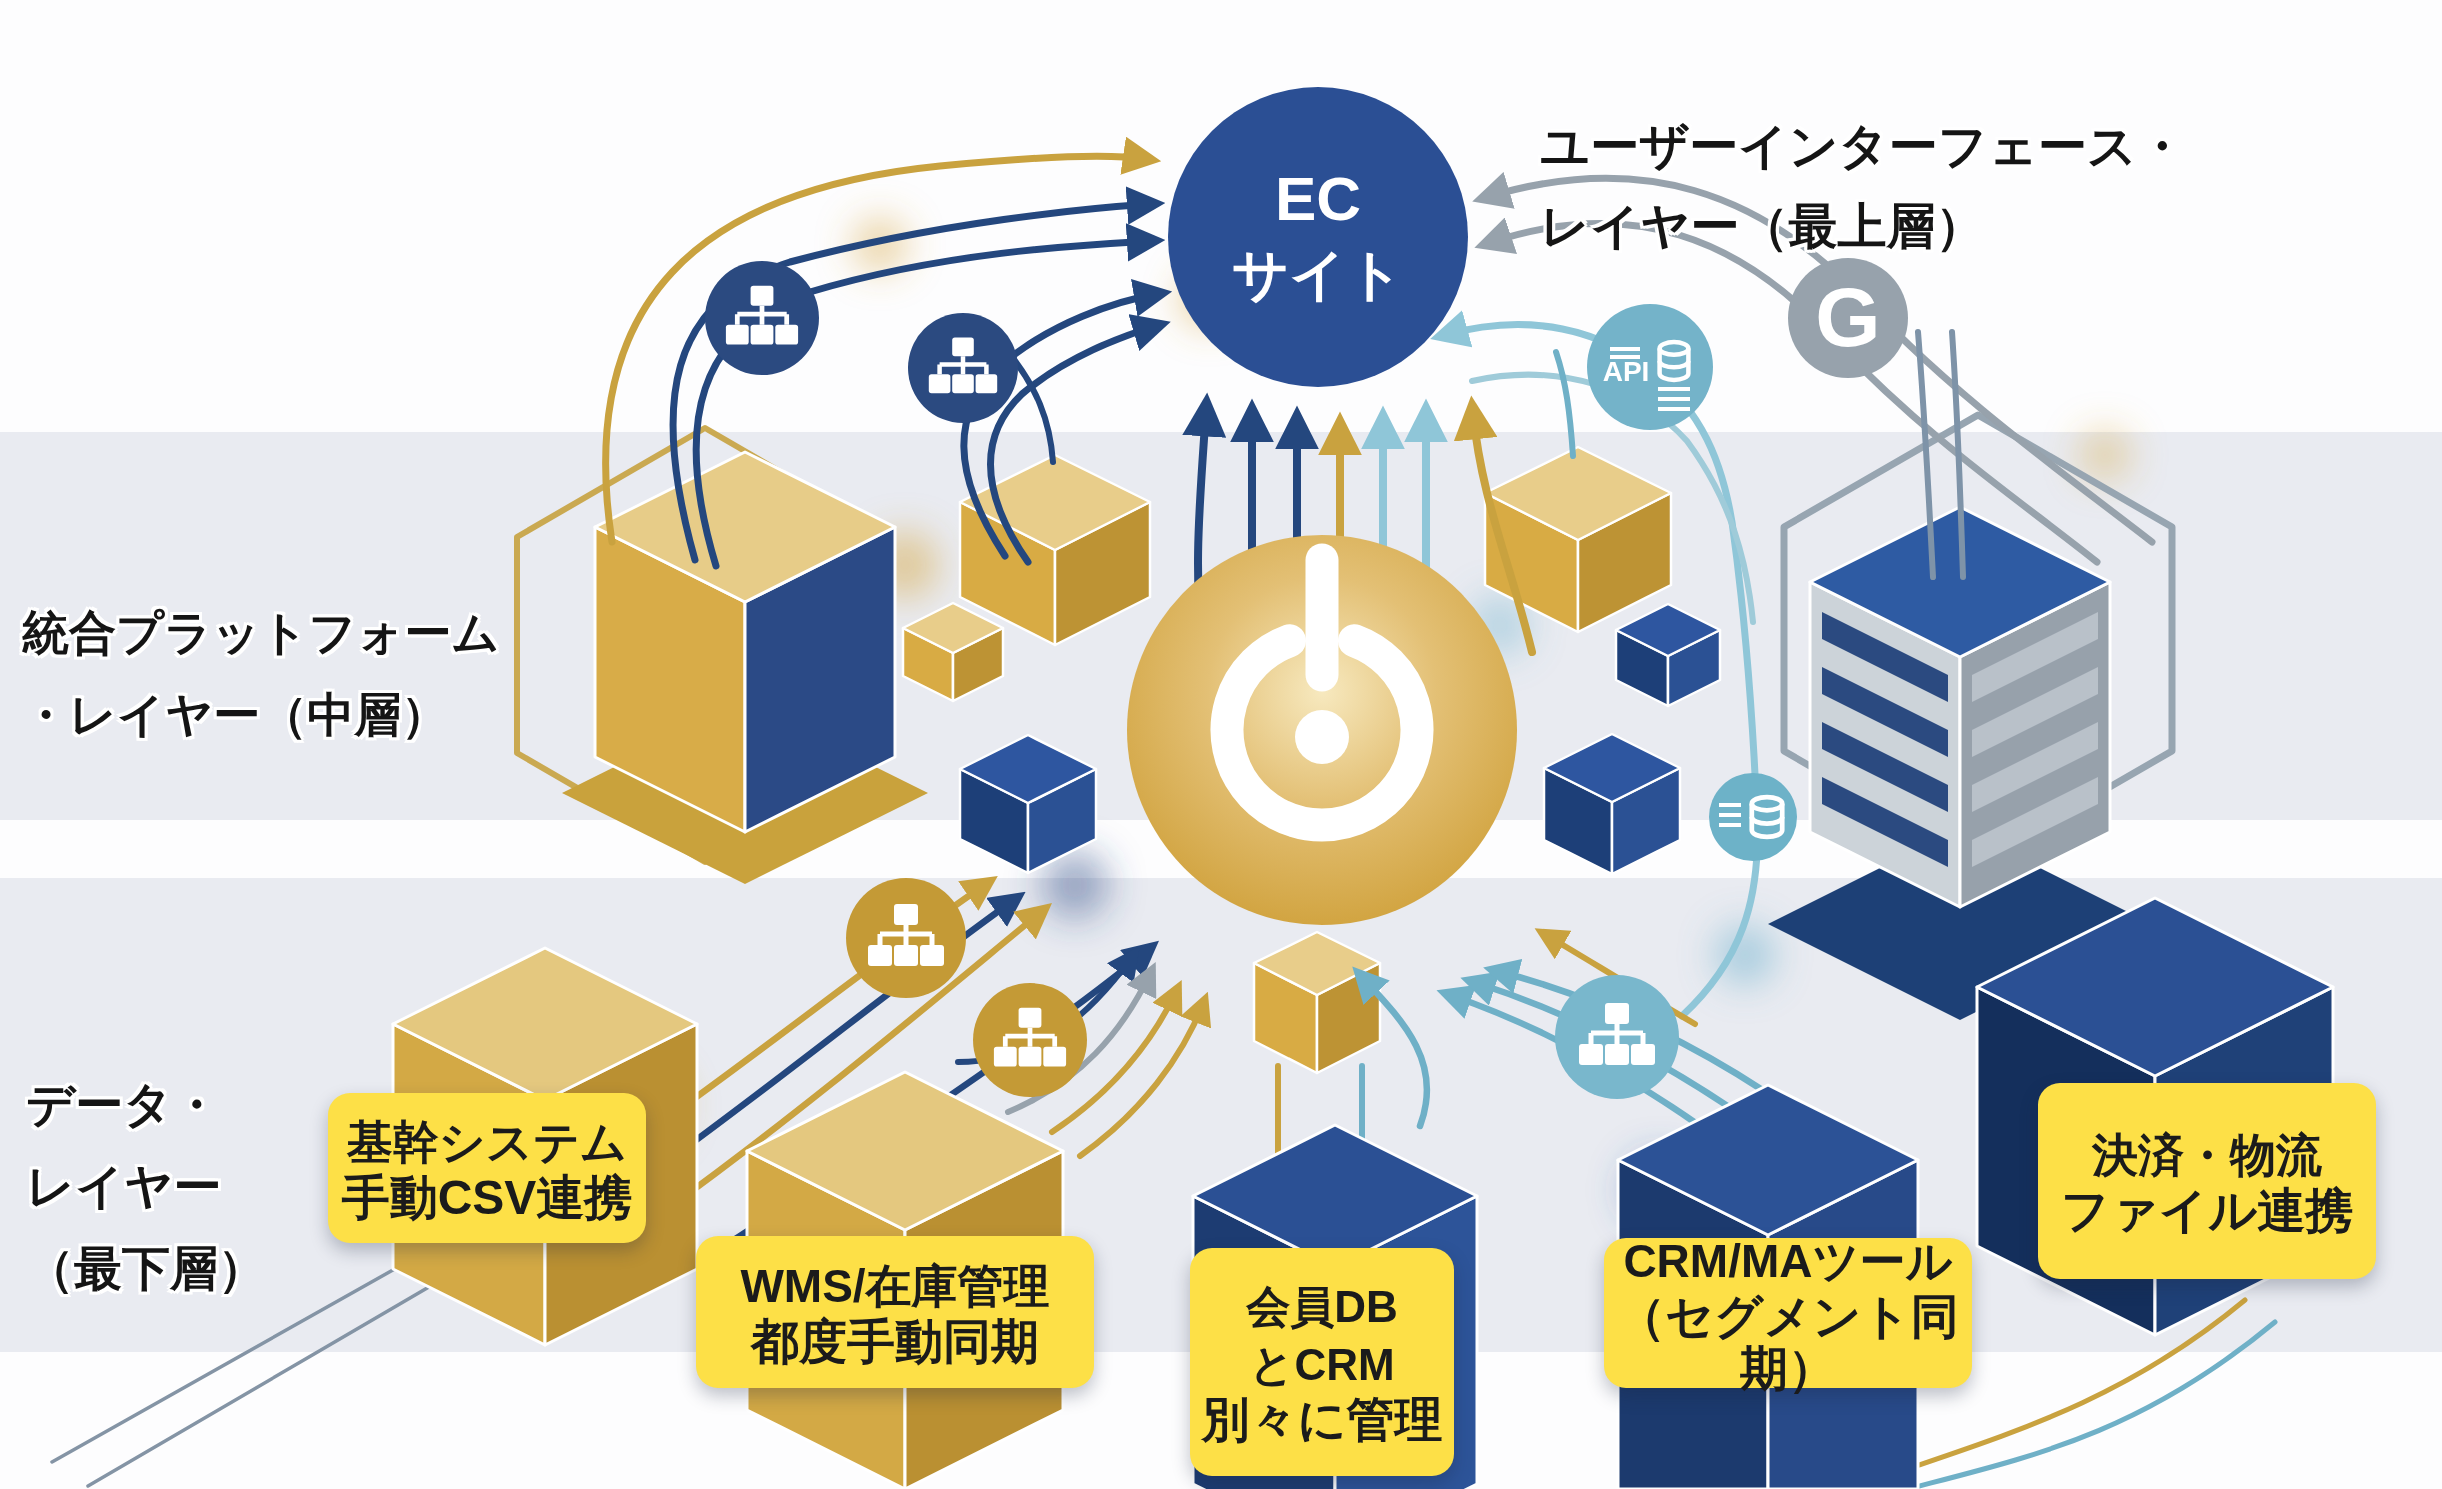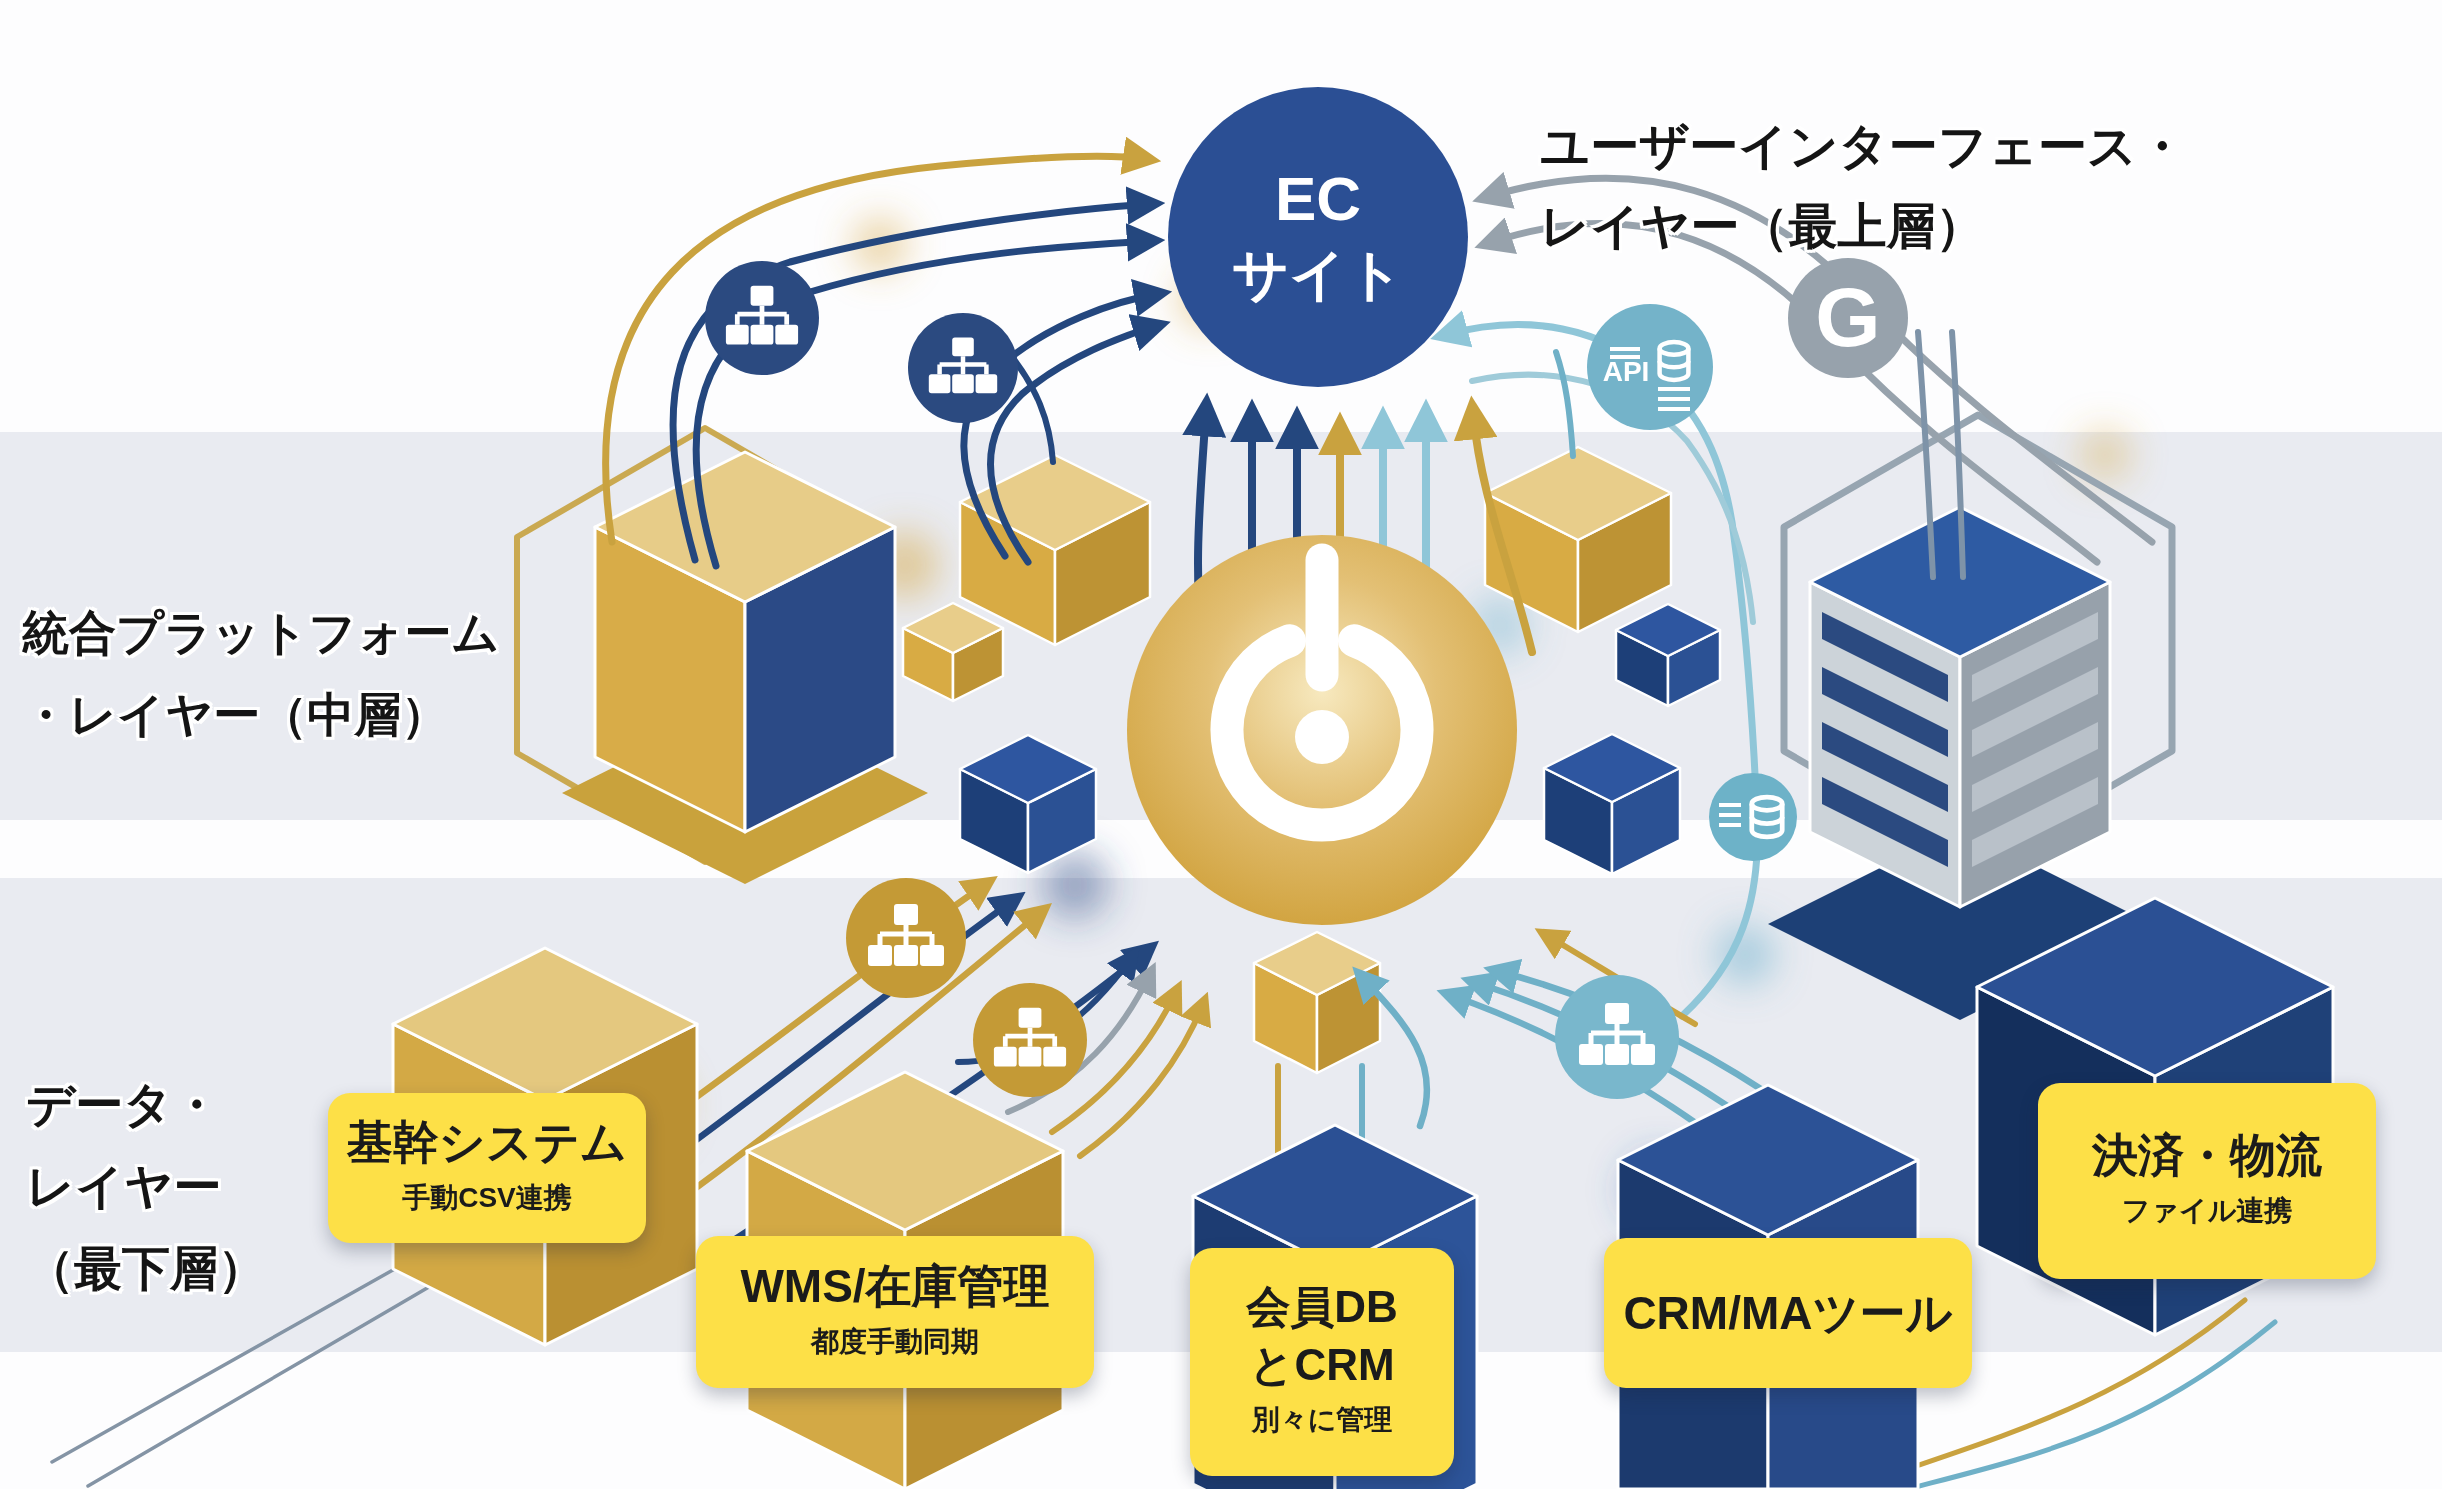--- a/index.html
+++ b/index.html
@@ -29,21 +29,21 @@
   .ec-text .l1{font-size:62px;line-height:74px;}
   .ec-text .l2{font-size:56px;line-height:78px;}
   
   .card{
     position:absolute;background:#fde047;border-radius:22px;
     box-shadow:0 8px 18px rgba(25,35,60,.28);
     display:flex;flex-direction:column;align-items:center;justify-content:center;
     text-align:center;color:#1b1b1b;font-weight:900;
   }
   .card .t{font-size:46px;line-height:60px;}
-  .card .s{font-size:28px;line-height:52px;}
+  .card .s{font-size:48px;line-height:52px;}
   .card-core{left:328px;top:1093px;width:318px;height:150px;}
   .card-wms{left:696px;top:1236px;width:398px;height:152px;}
   .card-member{left:1190px;top:1248px;width:264px;height:228px;}
   .card-member .t{font-size:44px;line-height:58px;}
   .card-crm{left:1604px;top:1238px;width:368px;height:150px;}
   .card-pay{left:2038px;top:1083px;width:338px;height:196px;}
 </style>
 </head>
 <body>
 
@@ -321,19 +321,20 @@
     <div class="t">会員DB</div>
     <div class="t">とCRM</div>
     <div class="s">別々に管理</div>
   </div>
   <div class="card card-wms">
     <div class="t">WMS/在庫管理</div>
     <div class="s">都度手動同期</div>
   </div>
   <div class="card card-crm">
     <div class="t">CRM/MAツール</div>
+    <div class="s">（セグメント同期）</div>
   </div>
   <div class="card card-pay">
     <div class="t">決済・物流</div>
     <div class="s">ファイル連携</div>
   </div>
 
 </div>
 
 </body></html>

